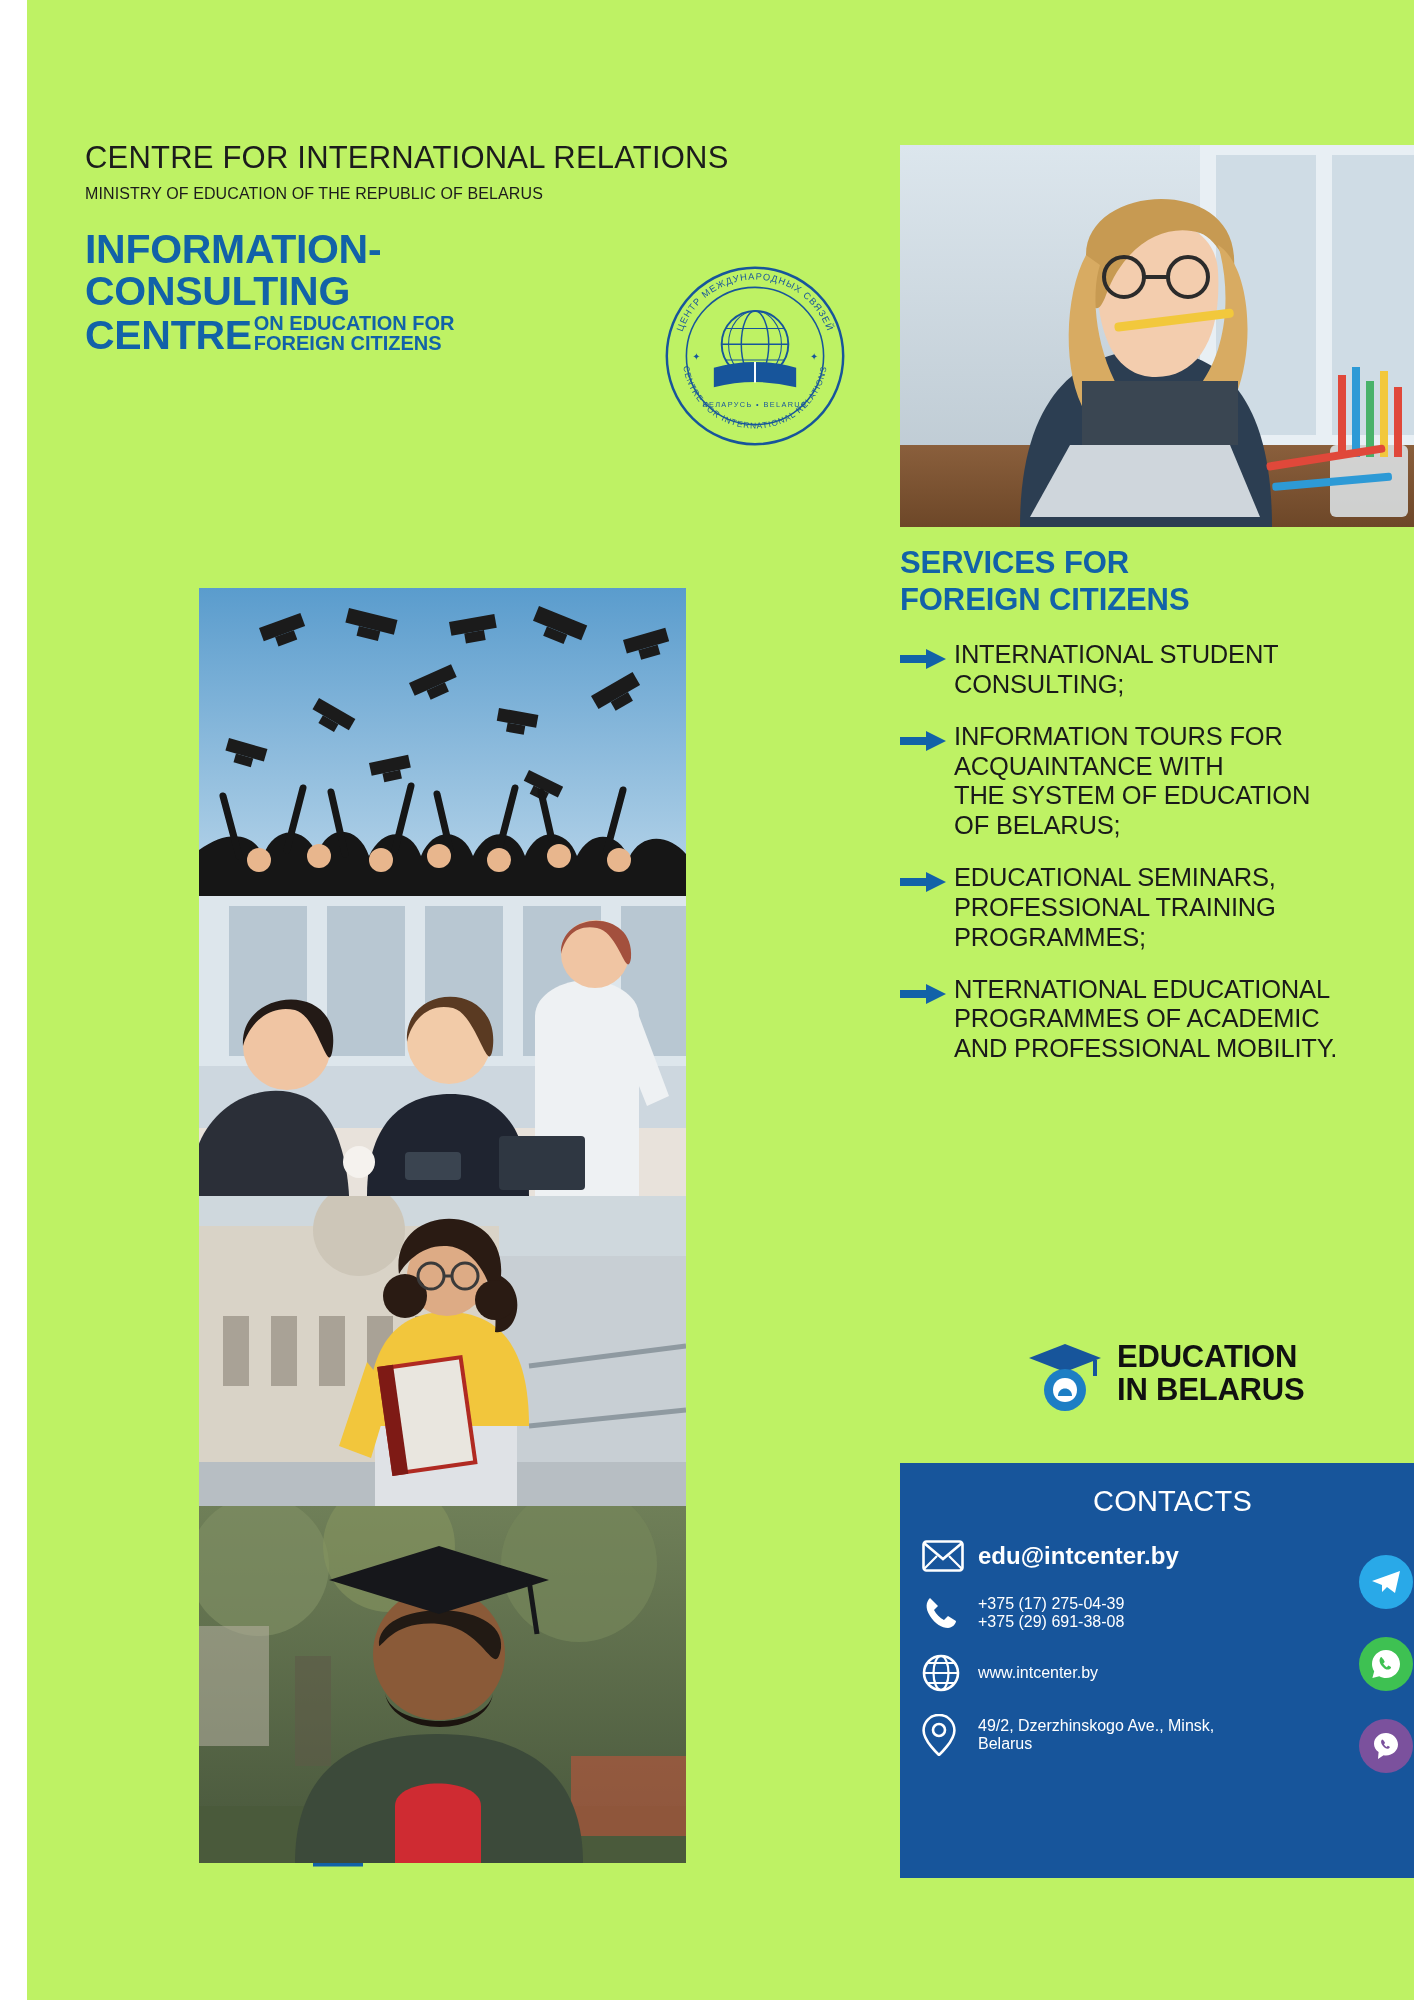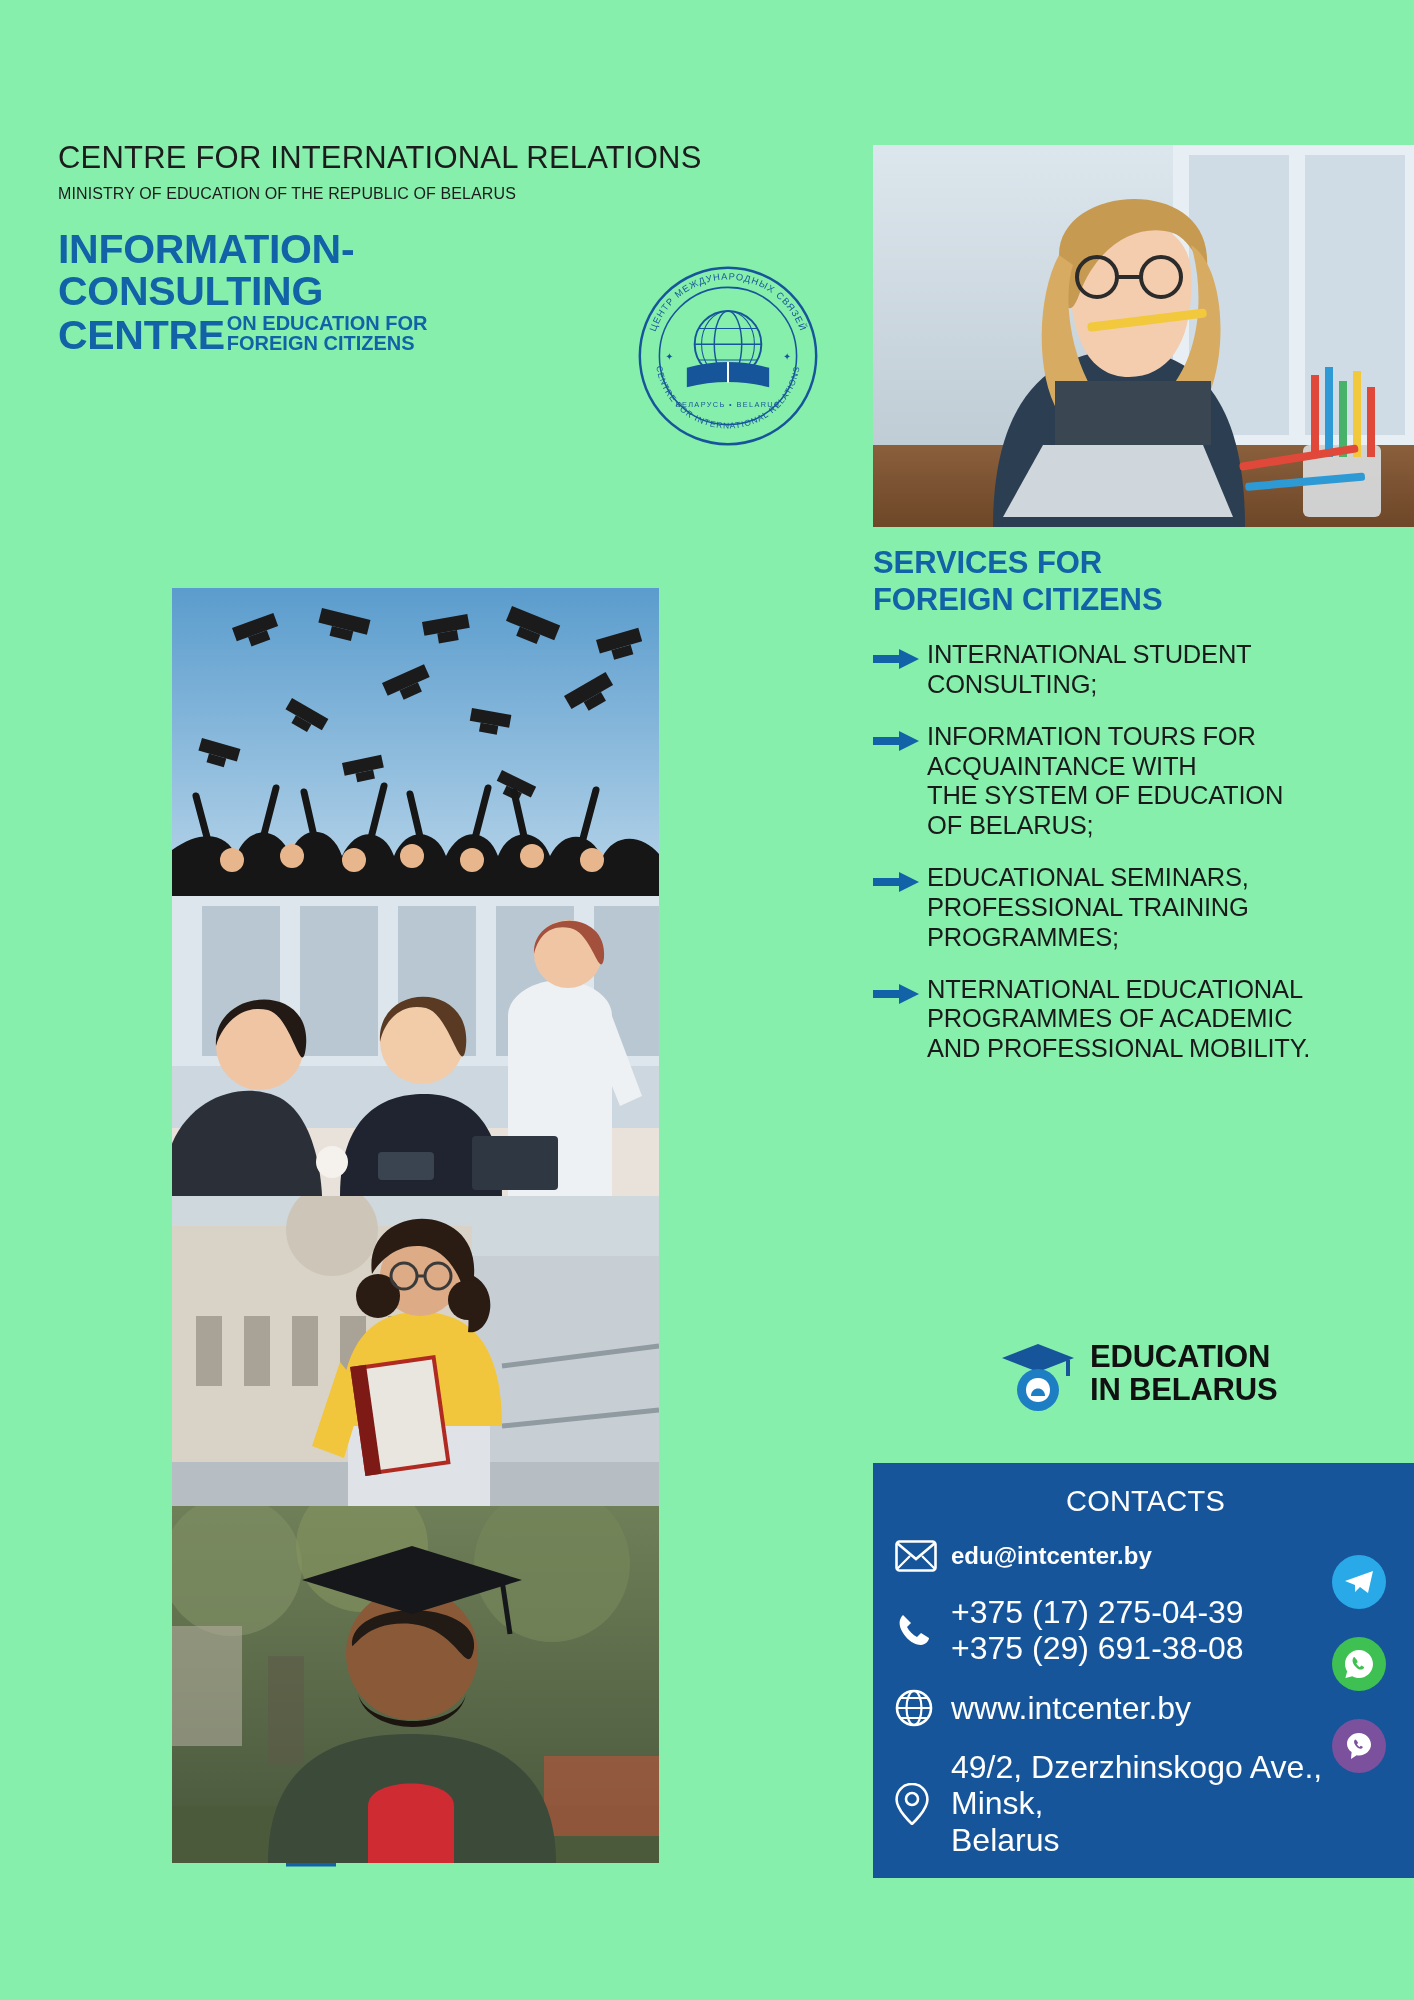--- a/index.html
+++ b/index.html
@@ -11,21 +11,22 @@
     width: 1414px;
     height: 2000px;
     position: relative;
     font-family: "Liberation Sans", sans-serif;
     color: #1a1a1a;
     overflow: hidden;
   }
   .page {
     position: absolute;
     inset: 0;
-    background: #86efac;
+    background: #bef264;
+    margin-left: 27px;
   }
 
   
   .hdr {
     position: absolute;
     left: 58px;
     top: 140px;
     width: 790px;
   }
   .hdr-title {
@@ -189,21 +190,21 @@
     padding-left: 22px;
     margin-top: 22px;
   }
   .c-ico {
     flex: 0 0 auto;
     width: 56px;
     display: flex;
     align-items: center;
   }
   .c-val {
-    font-size: 32px;
+    font-size: 16px;
     line-height: 1.14;
     white-space: pre-line;
   }
   .c-email .c-val { font-size: 24px; font-weight: bold; }
   .social {
     position: absolute;
     right: 28px;
     top: 92px;
     width: 58px;
   }

